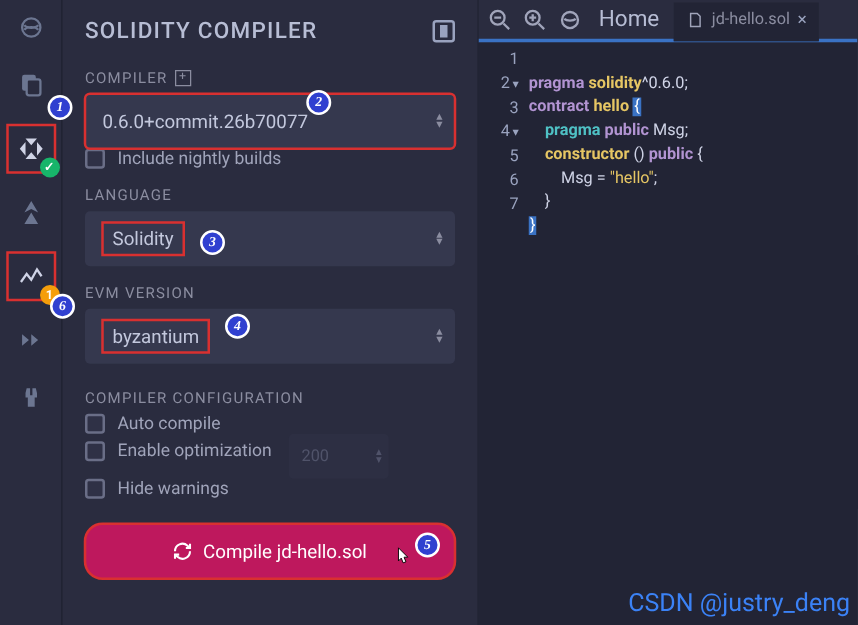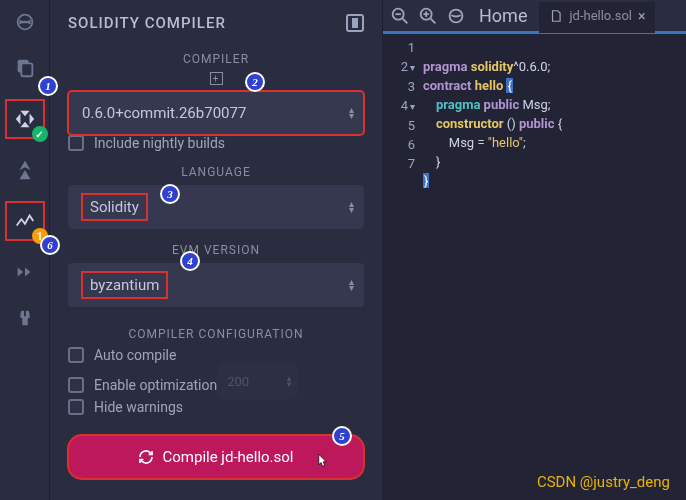--- a/index.html
+++ b/index.html
@@ -8,30 +8,30 @@
   
   .icon-bar { width: 50px; background: #2a2c3f; border-right: 1px solid #1e2030; display: flex; flex-direction: column; align-items: center; padding-top: 8px; gap: 18px; position: relative; }
   .icon-bar .ico { width: 28px; height: 28px; display: flex; align-items: center; justify-content: center; color: #6c7691; cursor: pointer; position: relative; }
   .icon-bar .ico svg { width: 22px; height: 22px; }
   .ico-badge { position: absolute; bottom: -4px; right: -4px; width: 16px; height: 16px; border-radius: 50%; font-size: 10px; font-weight: bold; display:flex; align-items:center; justify-content:center; color:#fff; }
   .ico-badge.green { background: #17b56a; }
   .ico-badge.orange { background: #f59e0b; }
 
   
   .panel { width: 333px; background: #2a2c3f; border-right: 1px solid #1e2030; padding: 14px 18px 14px 18px; overflow-y: auto; }
-  .panel-header { display:flex; justify-content: space-between; align-items:center; color:#b7bdd4; font-size: 15px; letter-spacing: 1px; margin-bottom: 20px; font-weight:500;}
+  .panel-header { display:flex; justify-content: space-between; align-items:center; color:#b7bdd4; font-size: 18px; letter-spacing: 1px; margin-bottom: 20px; font-weight:500;}
   .panel-header .book-ico { width:18px; height:18px; border:2px solid #9aa3bf; border-radius:3px; display:flex; align-items:center; justify-content:center; }
   .panel-header .book-ico::before { content:""; width:6px; height:10px; background:#9aa3bf;}
-  .label-row { font-size: 12px; letter-spacing: 1px; color:#8b8da0; margin: 14px 0 6px 0; display:flex; align-items:center; gap:6px;flex-direction:column;}
+  .label-row { font-size: 12px; letter-spacing: 1px; color:#8b8da0; margin: 14px 0 6px 0; display:flex; align-items:center; gap:6px;}
   .label-row .plus { width:13px; height:13px; border:1px solid #8b8da0; display:inline-flex; align-items:center; justify-content:center; font-size:10px; line-height:1;}
   .select { height: 44px; background:#35384e; border-radius:4px; display:flex; align-items:center; padding:0 14px; color:#c3c8dd; font-size:15px; position:relative; cursor:pointer; }
   .select .chev { position:absolute; right:10px; color:#8b8da0; display:flex; flex-direction:column; line-height:6px; font-size:10px;}
   .checkbox-row { display:flex; align-items:center; gap:10px; margin:0 0; color:#a0a4ba; font-size:14px; cursor:pointer;}
   .checkbox-row .box { width:16px; height:16px; border:2px solid #6a6e87; border-radius:3px; background:#2f3146; }
-  .config-row { display:flex; align-items:flex-end; }
+  .config-row { display:flex; align-items:flex-start; gap:14px; }
   .stepper { width:80px; height:36px; background:#2f3146; border-radius:4px; display:flex; align-items:center; padding:0 10px; color:#6a6e87; position:relative; opacity:.6;}
   .stepper .chev { position:absolute; right:6px; display:flex; flex-direction:column; line-height:6px; font-size:9px;}
   .compile-btn { height:44px; margin-top:20px; background:#be185d; color:#fff; display:flex; align-items:center; justify-content:center; gap:8px; font-size:15px; border-radius:14px; cursor:pointer; position:relative;}
   .compile-btn .refresh { width:16px; height:16px; }
 
   
   .editor-wrap { flex:1; display:flex; flex-direction:column; background:#2a2c3f; }
   .ed-header { height:34px; display:flex; align-items:center; border-bottom: 3px solid #3a72c4; background:#2a2c3f; padding:0 6px; gap:6px;}
   .ed-h-ico { width:22px; height:22px; display:flex; align-items:center; justify-content:center; color:#a0a4ba; cursor:pointer;}
   .ed-h-txt { font-size:18px; color:#b7bdd4; padding:0 6px; cursor:pointer;}
@@ -40,21 +40,21 @@
   .code-area { flex:1; display:flex; background:#222435; font-family: 'Consolas', monospace; font-size:13px; line-height:19px; padding-top:4px; position:relative;}
   .gutter { width:40px; text-align:right; color:#9aa3bf; padding-right:8px;}
   .gutter .fold { font-size:10px; color:#9aa3bf; padding-left:2px;}
   .lines { flex:1; color:#cdd1e4; white-space:pre; }
   .k-purple { color:#b294d2; font-weight:bold;}
   .k-yellow { color:#e6c664; font-weight:bold;}
   .k-cyan   { color:#4fc1c5; font-weight:bold;}
   .k-num    { color:#d1d5e8; }
   .k-str    { color:#e6c664; }
   .k-brace  { color:#fff; background:#3a72c4; padding:0 1px;}
-  .watermark { position:absolute; right:16px; bottom:8px; color:#eab308; font-size:15px;}
+  .watermark { position:absolute; right:6px; bottom:8px; color:#3b82f6; font-size:20px;}
   
   
   .hl-red { outline: 2px solid #d93030; outline-offset: -1px; }
   .annot { position:absolute; width:20px; height:20px; border-radius:50%; background:#3040d0; border:2px solid #fff; color:#fff; font-size:11px; font-weight:bold; font-style:italic; display:flex; align-items:center; justify-content:center; z-index:50; font-family: serif;}
   .cursor-ptr { position:absolute; width:12px; height:16px; color:#fff; }
 </style>
 </head>
 <body>
 
 <div class="icon-bar">

